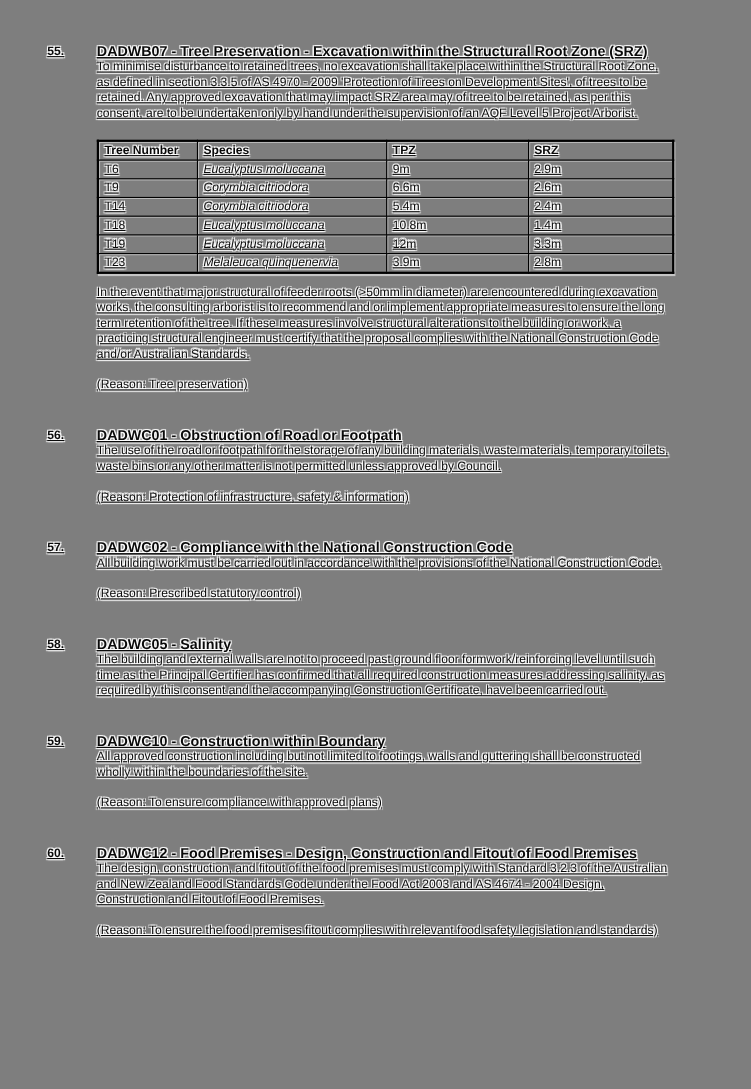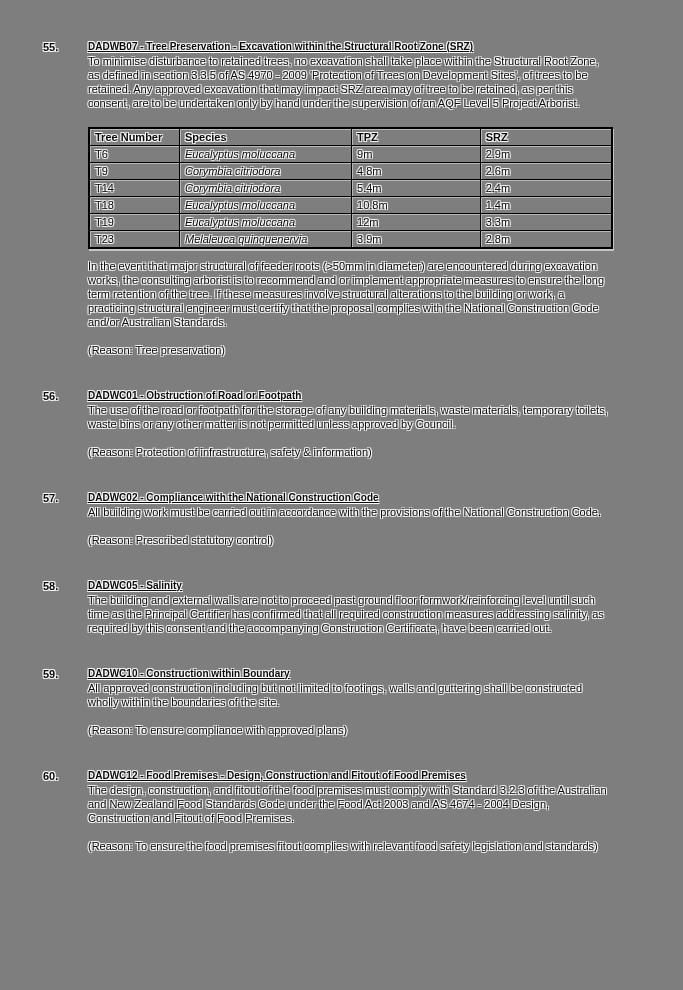--- a/index.html
+++ b/index.html
@@ -9,20 +9,21 @@
     background: #7e7e7e;
     font-family: "Liberation Sans", sans-serif;
     color: #0a0a0a;
     overflow: hidden;
   }
   .page {
     box-sizing: border-box;
     width: 651px;
     min-height: 990px;
     padding: 40px 38px 20px 43px;
+    text-decoration: underline;
   }
   
   .page, .page * {
     text-shadow:
       -1px -1px 0 rgba(255,255,255,.85),
        1px -1px 0 rgba(255,255,255,.85),
       -1px  1px 0 rgba(255,255,255,.85),
        1px  1px 0 rgba(255,255,255,.85),
        0 0 2px rgba(255,255,255,.6);
   }
@@ -30,21 +31,21 @@
     display: grid;
     grid-template-columns: 45px 1fr;
     margin-top: 32px;
     font-size: 11px;
     line-height: 14px;
   }
   .item:first-child { margin-top: 0; }
   .num { font-weight: bold; }
   .heading {
     margin: 0;
-    font-size: 10px;
+    font-size: 13px;
     line-height: 14px;
     font-weight: bold;
     text-decoration: underline;
   }
   .body { margin: 0; }
   .reason { margin: 14px 0 0 0; }
   table.tree-table {
     border-collapse: collapse;
     width: 100%;
     margin: 17px 0 10px 0;
@@ -99,21 +100,21 @@
         <tbody>
           <tr>
             <td>T6</td>
             <td class="species">Eucalyptus moluccana</td>
             <td>9m</td>
             <td>2.9m</td>
           </tr>
           <tr>
             <td>T9</td>
             <td class="species">Corymbia citriodora</td>
-            <td>4.8m</td>
+            <td>6.6m</td>
             <td>2.6m</td>
           </tr>
           <tr>
             <td>T14</td>
             <td class="species">Corymbia citriodora</td>
             <td>5.4m</td>
             <td>2.4m</td>
           </tr>
           <tr>
             <td>T18</td>

